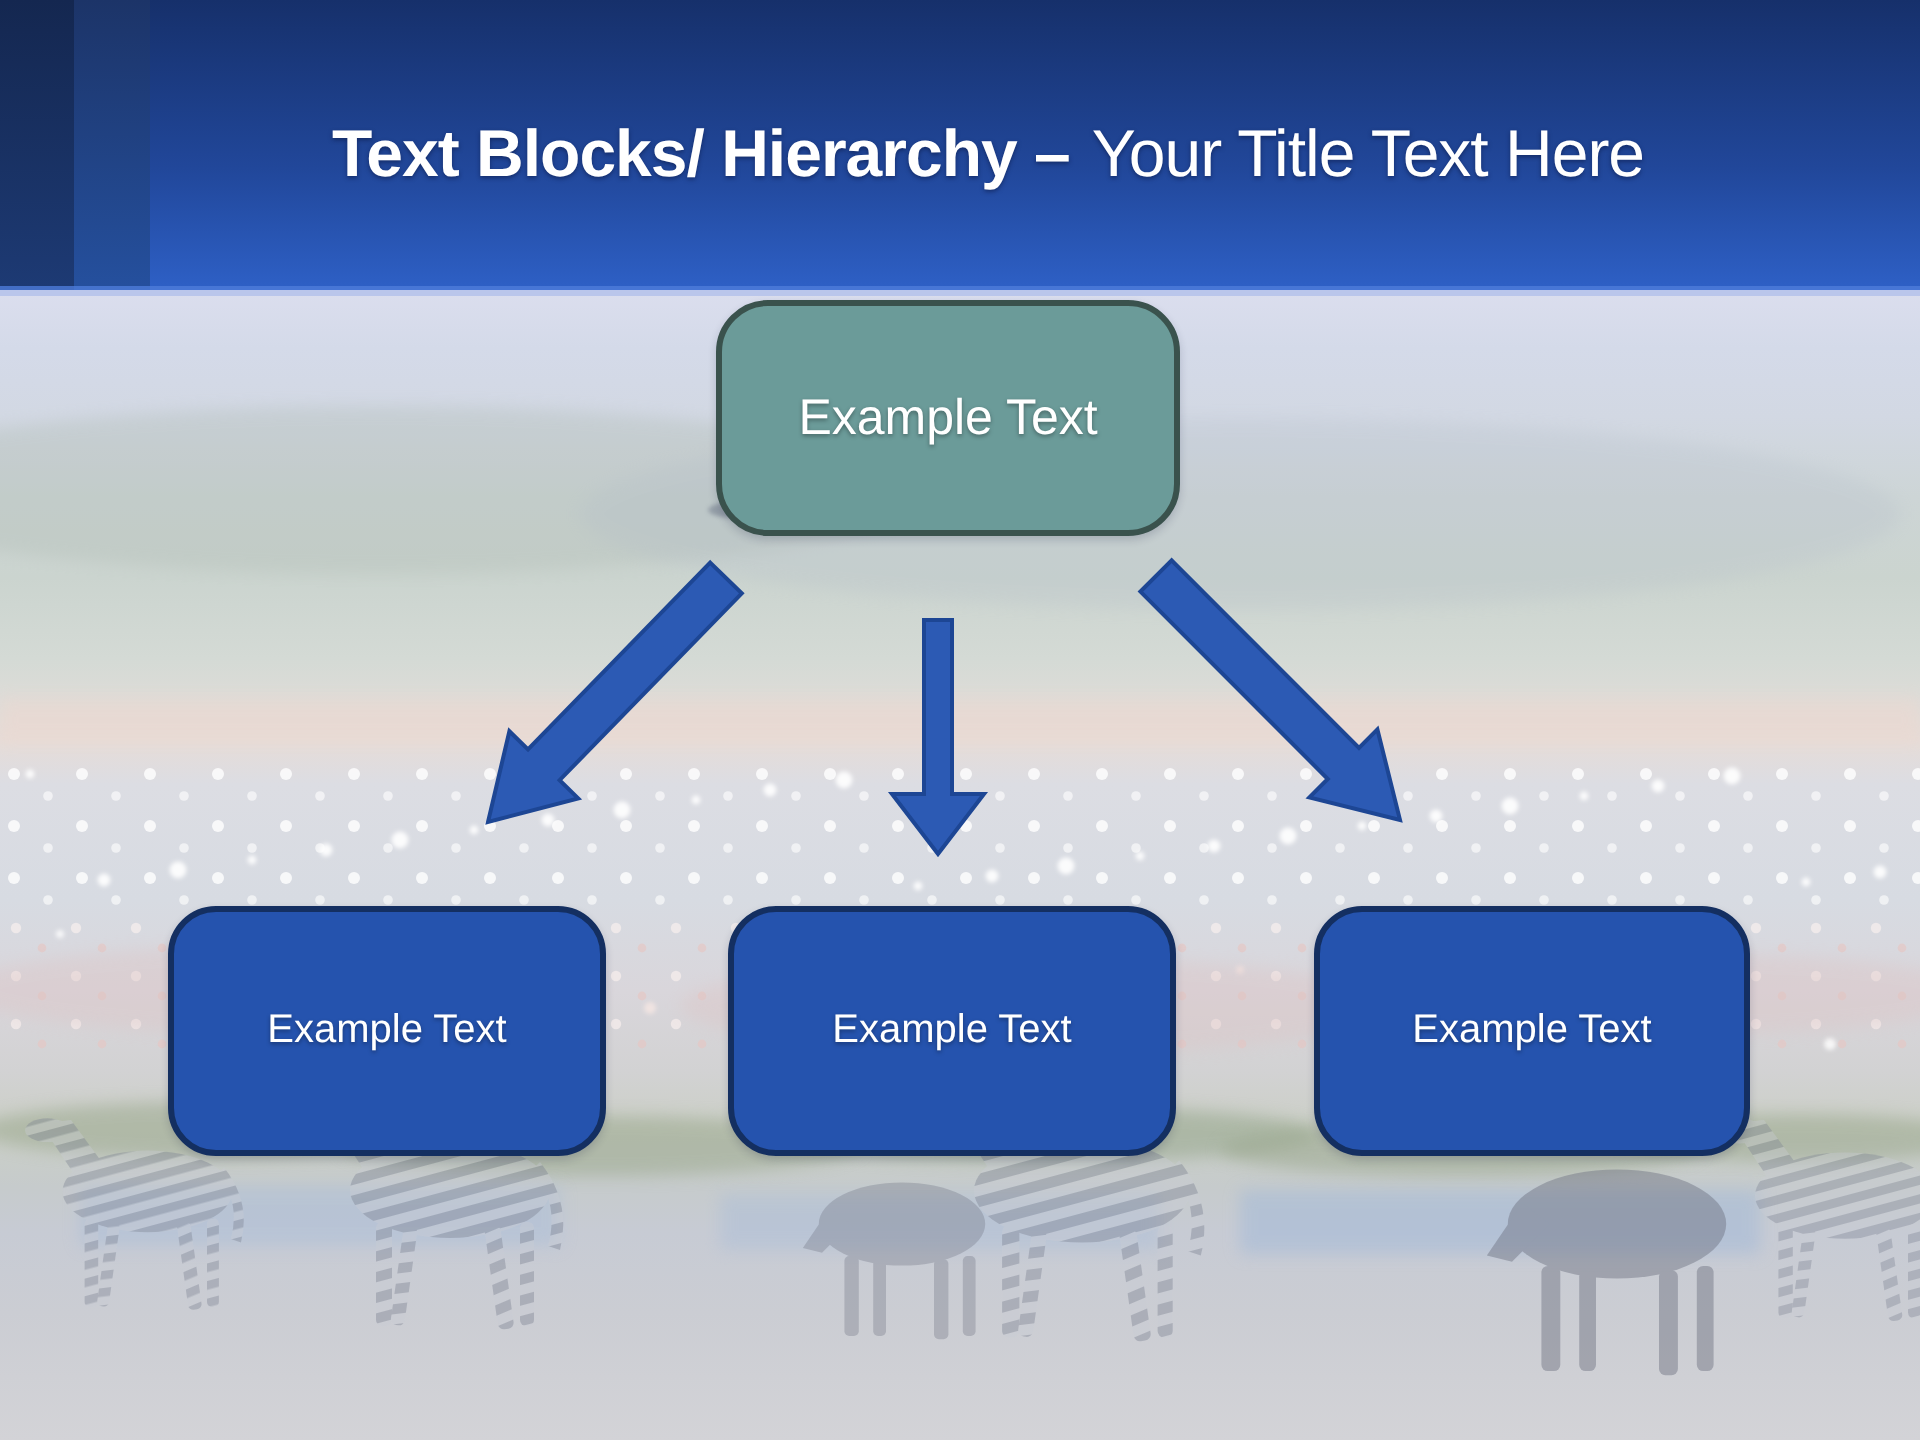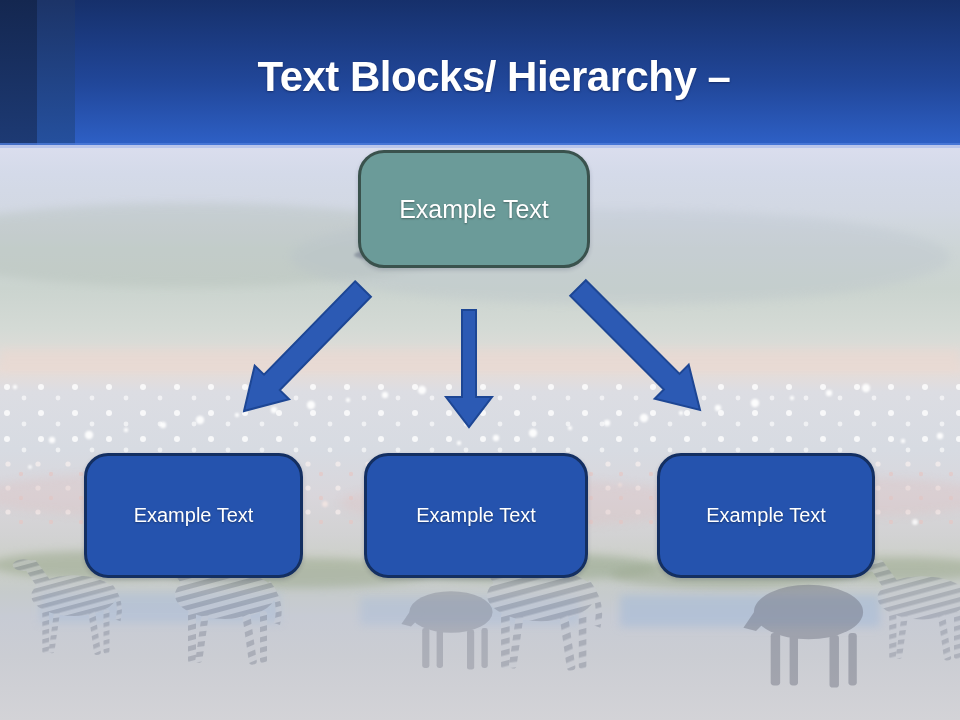--- a/index.html
+++ b/index.html
@@ -8,21 +8,21 @@
 
   
   .header{position:absolute;top:0;left:0;width:960px;height:145px;
           background:linear-gradient(180deg,var(--header-top,#16306b) 0%,#21479a 58%,var(--header-bottom,#2e60c6) 100%);}
   .stripe{position:absolute;top:0;height:145px;}
   .stripe1{left:0;width:37px;background:linear-gradient(180deg,var(--stripe-dark,#142750),#1d3a74);}
   .stripe2{left:37px;width:38px;background:linear-gradient(180deg,var(--stripe-mid,#1c3468),#25509e);}
   .header-highlight{position:absolute;bottom:0;left:0;width:100%;height:2px;background:#4d7cd9;opacity:.8;}
   .title{position:absolute;top:0;left:0;width:100%;height:145px;box-sizing:border-box;
          display:flex;align-items:center;justify-content:center;gap:11px;padding:8px 0 0 28px;
-         color:var(--title-text,#fff);font-size:42px;letter-spacing:-0.5px;
+         color:var(--title-text,#fff);font-size:33px;letter-spacing:-0.5px;
          text-shadow:0 1px 2px rgba(8,18,56,.5);white-space:nowrap;}
   .title .b{font-weight:bold;}
 
   
   .content{position:absolute;top:145px;left:0;width:960px;height:658px;}
   svg.scene,svg.arrows{position:absolute;top:0;left:0;width:960px;height:575px;}
   svg.arrows{pointer-events:none;}
 
   
   .box{position:absolute;box-sizing:border-box;display:flex;align-items:center;justify-content:center;
@@ -41,20 +41,21 @@
 </head>
 <body>
 
 <div class="slide">
 
   <div class="header">
     <div class="stripe stripe1"></div>
     <div class="stripe stripe2"></div>
     <div class="title">
       <span class="b">Text Blocks/ Hierarchy –</span>
+      <span>Your Title Text Here</span>
     </div>
     <div class="header-highlight"></div>
   </div>
 
   <div class="content">
 
     <svg class="scene" viewBox="0 0 960 575" aria-hidden="true">
       <defs>
         <linearGradient id="sky" x1="0" y1="0" x2="0" y2="1">
           <stop offset="0" stop-color="#dbdeee"></stop>

